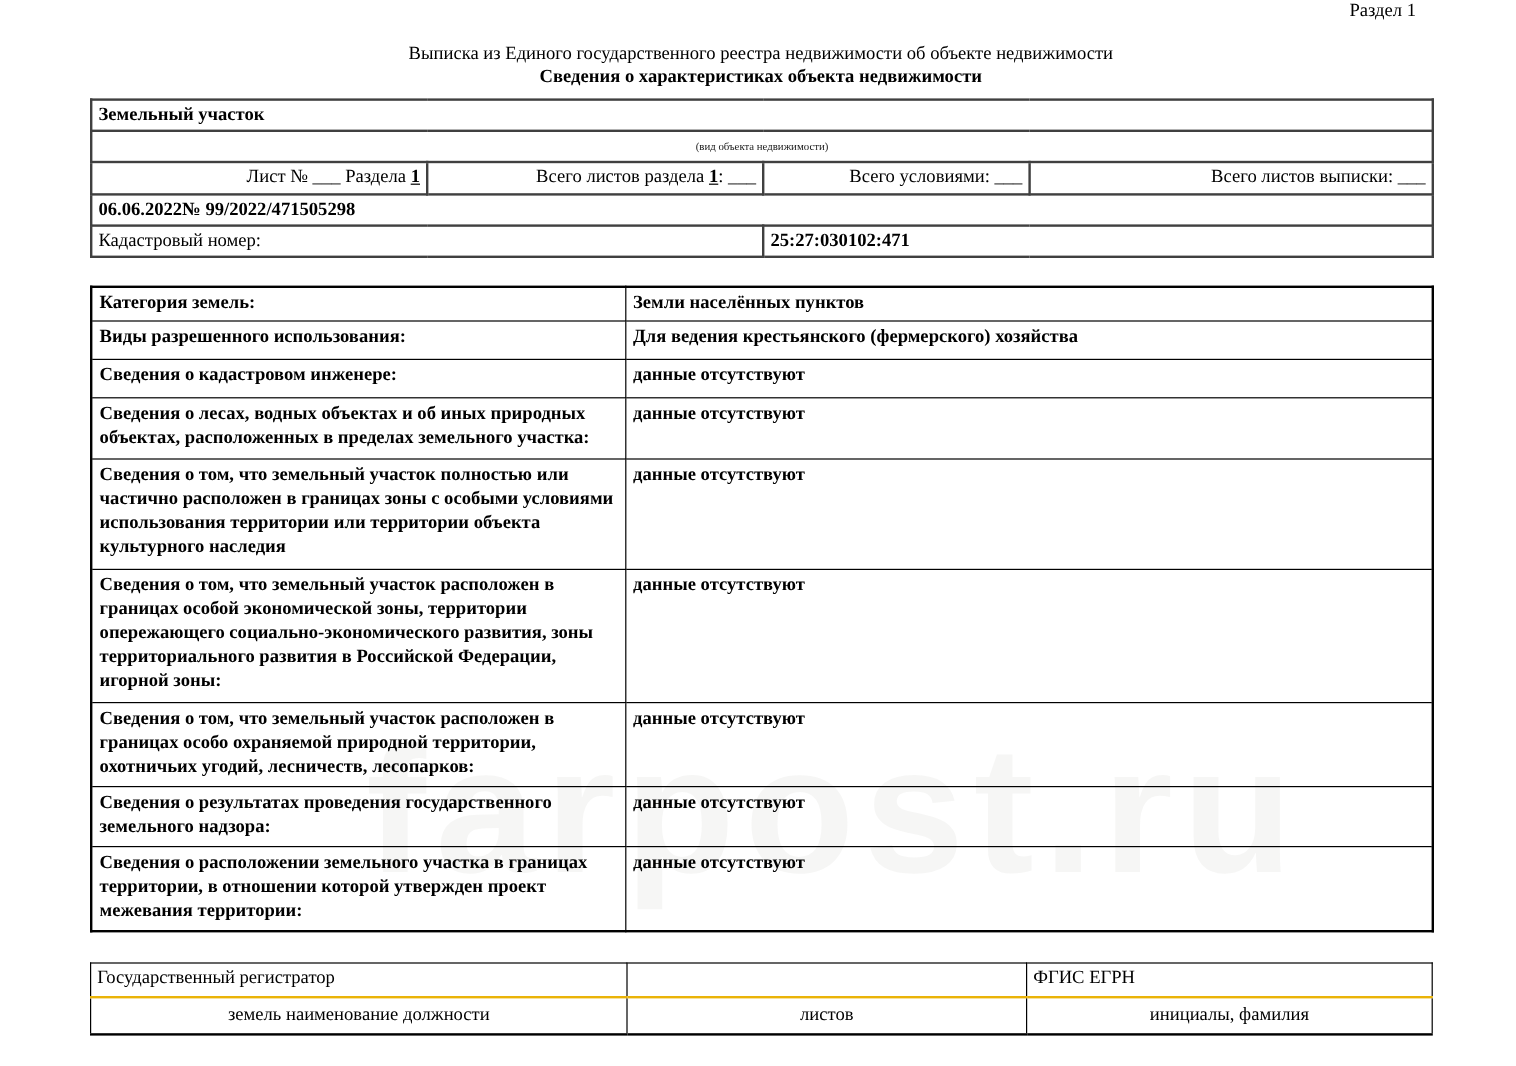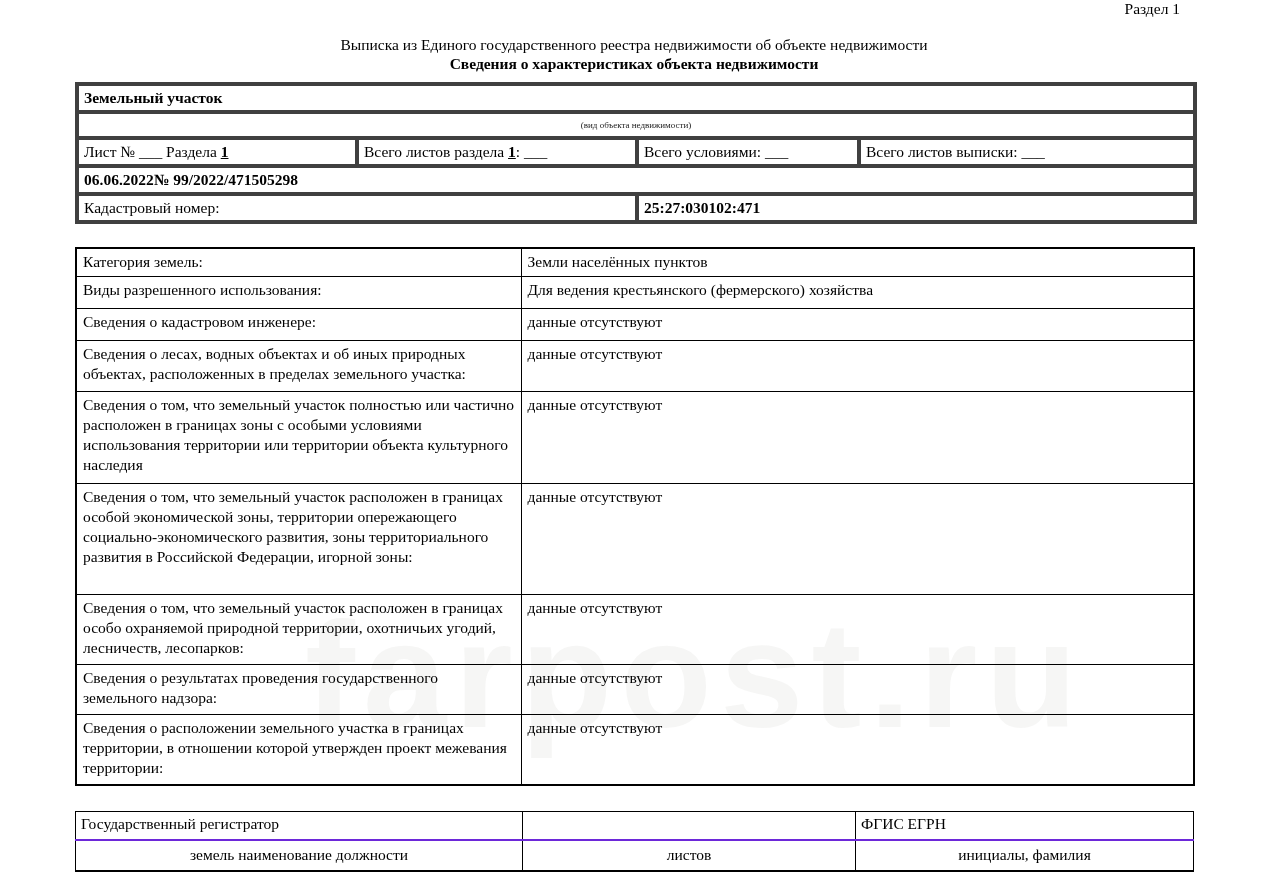--- a/index.html
+++ b/index.html
@@ -19,50 +19,50 @@
     font-size: 15.5px;
   }
   .title { text-align: center; margin-top: 36px; font-size: 15.5px; }
   .subtitle { text-align: center; font-weight: bold; font-size: 15.5px; margin-top: 1px; }
 
   table { border-collapse: collapse; width: 1118px; table-layout: fixed; }
   td { vertical-align: top; padding: 2px 5px; line-height: 20px; }
 
   
   .head-table { margin-top: 9px; }
-  .head-table td { border: 4px solid #404040; }
+  .head-table td { border: 2px solid #404040; }
   .head-table .obj-type { font-weight: bold; height: 25px; }
   .head-table .obj-caption {
     text-align: center; font-size: 9px; height: 26px;
     vertical-align: middle; line-height: 10px; color: #1a1a1a;
   }
-  .head-table .sheet-row td { height: 27px; }
+  .head-table .sheet-row td { height: 27px; text-align: right; }
   .head-table .date-row td { font-weight: bold; height: 26px; }
   .head-table .cad-row td { height: 26px; }
   .head-table .cad-value { font-weight: bold; }
   .num { font-weight: bold; text-decoration: underline; }
 
   
-  .char-table { margin-top: 23px; }
+  .char-table { margin-top: 23px; font-weight: bold; }
   .char-table td { border: 1px solid #000; padding: 3px 6px; }
   .char-table { border: 2px solid #000; }
   .char-table tr:nth-child(1) td { height: 28px; }
   .char-table tr:nth-child(2) td { height: 32px; }
   .char-table tr:nth-child(3) td { height: 32px; }
   .char-table tr:nth-child(4) td { height: 51px; }
   .char-table tr:nth-child(5) td { height: 92px; }
   .char-table tr:nth-child(6) td { height: 111px; }
   .char-table tr:nth-child(7) td { height: 70px; }
   .char-table tr:nth-child(8) td { height: 50px; }
   .char-table tr:nth-child(9) td { height: 71px; }
 
   
   .sign-table { margin-top: 25px; border: 1px solid #000; }
   .sign-table td { border: 1px solid #000; }
-  .sign-table .top-row td { height: 28px; border-bottom: 2px solid #6d28d9; }
+  .sign-table .top-row td { height: 28px; border-bottom: 2px solid #eab308; }
   .sign-table .cap-row td {
     height: 31px; text-align: center; vertical-align: middle;
     border-bottom: 2px solid #000;
   }
   .stamp { text-align: center; margin-top: 7px; font-size: 15.5px; }
 
   
   .watermark {
     position: absolute; left: 305px; top: 575px; width: 900px; height: 210px;
     font-family: "Liberation Sans", sans-serif;

